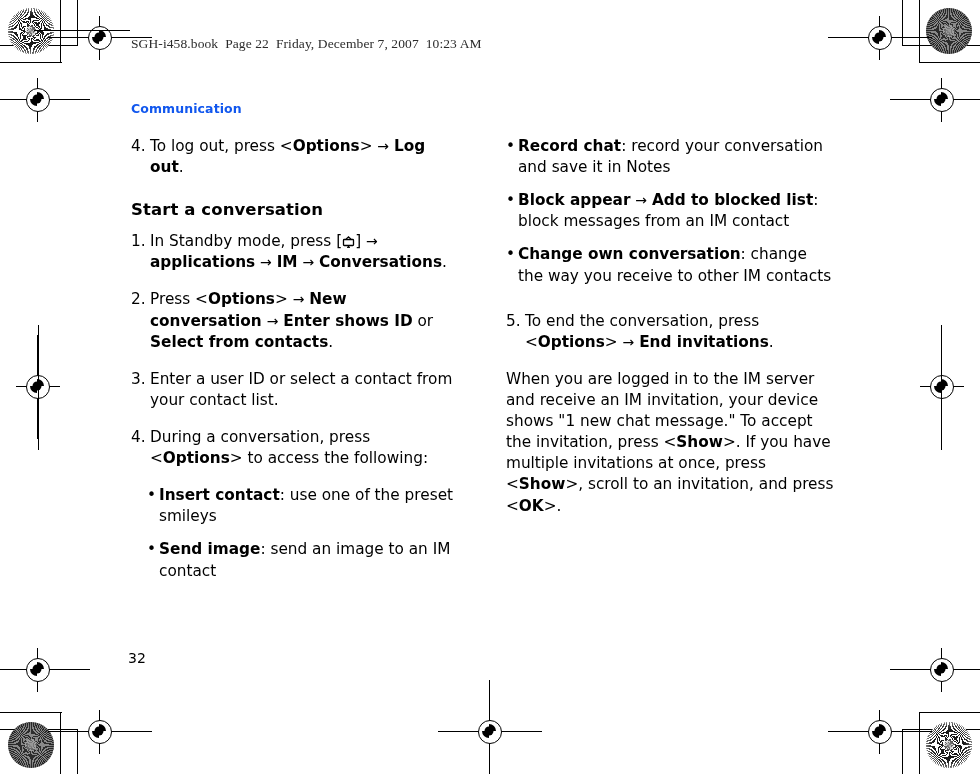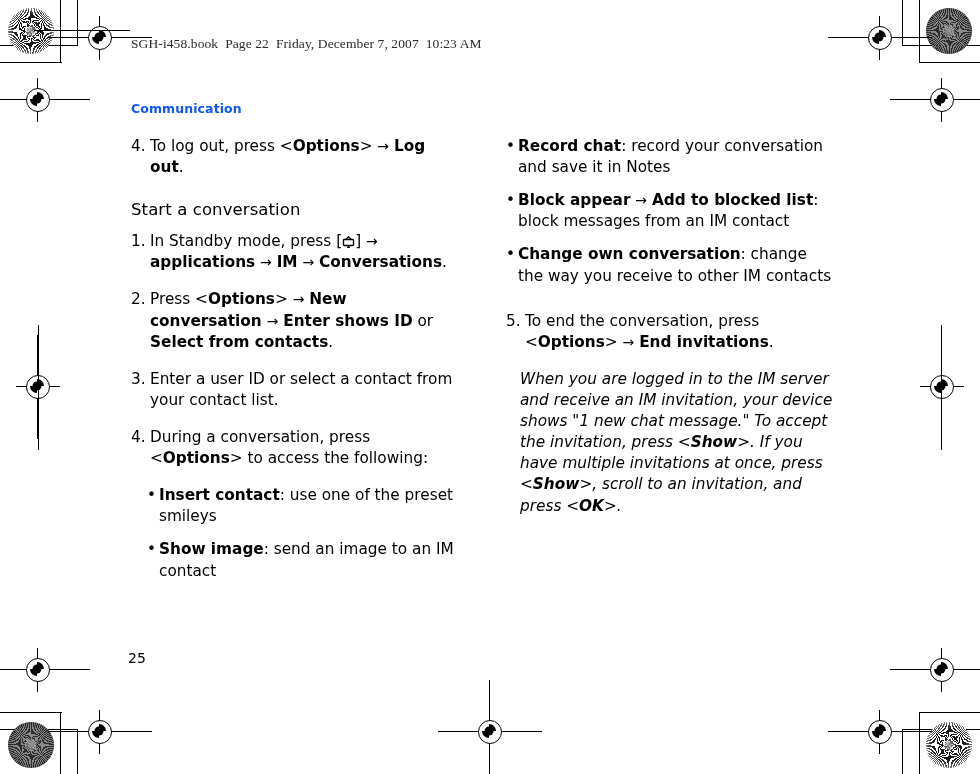--- a/index.html
+++ b/index.html
@@ -172,31 +172,30 @@
     width: 12px;
   }
   .bullet-body { flex: 1 1 auto; }
 
   .bullet-flush {
     padding-left: 0;
   }
 
   h2.section {
     font-size: 16.5px;
-    font-weight: normal;
+    font-weight: bold;
     margin: 26px 0 12px 0;
     letter-spacing: 0.1px;
   }
   h2.section.first { margin-top: 22px; }
 
   p.para {
     font-size: 15.3px;
     line-height: 1.38;
-    margin: 0 0 12px 14px;
-    font-style: italic;
+    margin: 0 0 12px 0;
   }
 
   b { font-weight: bold; }
   .arrow { font-size: 14px; }
 
   
   .keycap {
     display: inline-block;
     vertical-align: -2px;
     width: 13px;
@@ -360,21 +359,21 @@
         <span class="step-body"><span>During a conversation, press &lt;</span><b>Options</b><span>&gt; to access the following:</span></span>
       </div>
 
       <div class="bullet">
         <span class="bullet-dot">•</span>
         <span class="bullet-body"><b>Insert contact</b><span>: use one of the preset smileys</span></span>
       </div>
 
       <div class="bullet">
         <span class="bullet-dot">•</span>
-        <span class="bullet-body"><b>Show image</b><span>: send an image to an IM contact</span></span>
+        <span class="bullet-body"><b>Send image</b><span>: send an image to an IM contact</span></span>
       </div>
 
     </div>
 
     <div class="col col-right">
 
       <div class="bullet bullet-flush">
         <span class="bullet-dot">•</span>
         <span class="bullet-body"><b>Record chat</b><span>: record your conversation and save it in Notes</span></span>
       </div>
@@ -394,14 +393,14 @@
         <span class="step-body"><span>To end the conversation, press &lt;</span><b>Options</b><span>&gt;</span> <span class="arrow">→</span> <b>End invitations</b><span>.</span></span>
       </div>
 
 
       <p class="para"><span>When you are logged in to the IM server and receive an IM invitation, your device shows "1 new chat message." To accept the invitation, press &lt;</span><b>Show</b><span>&gt;. If you have multiple invitations at once, press &lt;</span><b>Show</b><span>&gt;, scroll to an invitation, and press &lt;</span><b>OK</b><span>&gt;.</span></p>
 
     </div>
 
   </div>
 
-  <div class="folio">25</div>
+  <div class="folio">32</div>
 </div>
 
 </body></html>

